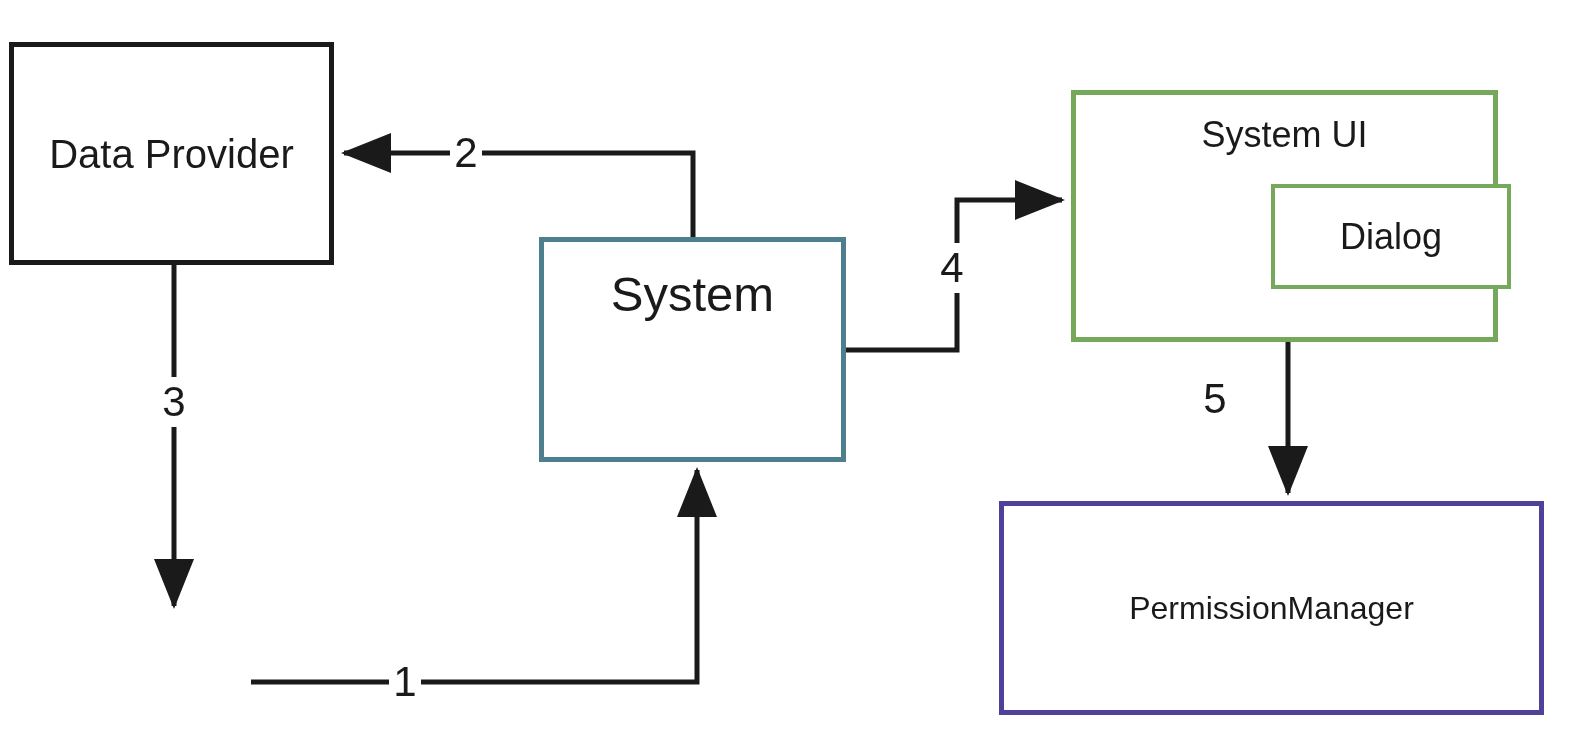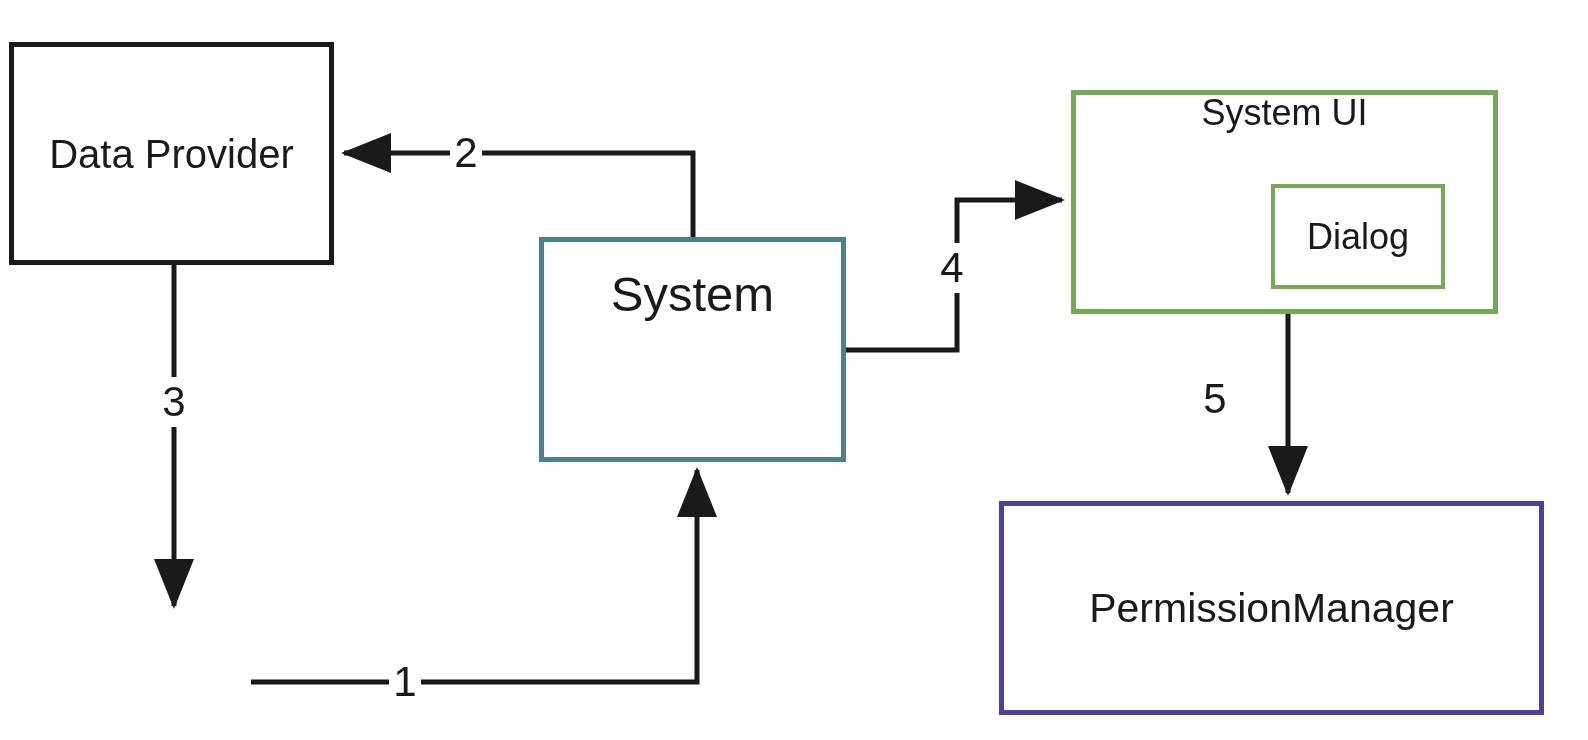--- a/index.html
+++ b/index.html
@@ -74,30 +74,30 @@
 
   <div class="node-box" style="left:9px; top:10px; width:325px; height:223px; border:5px solid #1a1a1a;">
     <span class="node-label" style="font-size:40px;">Data Provider</span>
   </div>
 
   <div class="node-box" style="left:539px; top:205px; width:307px; height:225px; border:5px solid #4e7f8f; align-items:flex-start; justify-content:center; padding-top:28px;">
     <span class="node-label" style="font-size:49px;">System</span>
   </div>
 
 
-  <div class="node-box" style="left:1071px; top:58px; width:427px; height:224px; border:5px solid #76a85b; align-items:flex-start; justify-content:center; ">
+  <div class="node-box" style="left:1071px; top:58px; width:427px; height:252px; border:5px solid #76a85b; align-items:flex-start; justify-content:center; padding-top:22px;">
     <span class="node-label" style="font-size:36px;">System UI</span>
   </div>
 
-  <div class="node-box" style="left:1271px; top:152px; width:174px; height:105px; border:4px solid #76a85b;">
+  <div class="node-box" style="left:1271px; top:152px; width:240px; height:105px; border:4px solid #76a85b;">
     <span class="node-label" style="font-size:36px;">Dialog</span>
   </div>
 
   <div class="node-box" style="left:999px; top:469px; width:545px; height:214px; border:5px solid #50409a;">
-    <span class="node-label" style="font-size:41px;">PermissionManager</span>
+    <span class="node-label" style="font-size:32px;">PermissionManager</span>
   </div>
 
 
   <div class="edge-label" style="left:389px; top:625px; width:32px; height:50px; font-size:42px; line-height:50px;">1</div>
 
   <div class="edge-label" style="left:450px; top:96px; width:32px; height:50px; font-size:42px; line-height:50px;">2</div>
 
   <div class="edge-label" style="left:158px; top:345px; width:32px; height:50px; font-size:42px; line-height:50px;">3</div>
 
   <div class="edge-label" style="left:936px; top:211px; width:32px; height:50px; font-size:42px; line-height:50px;">4</div>

